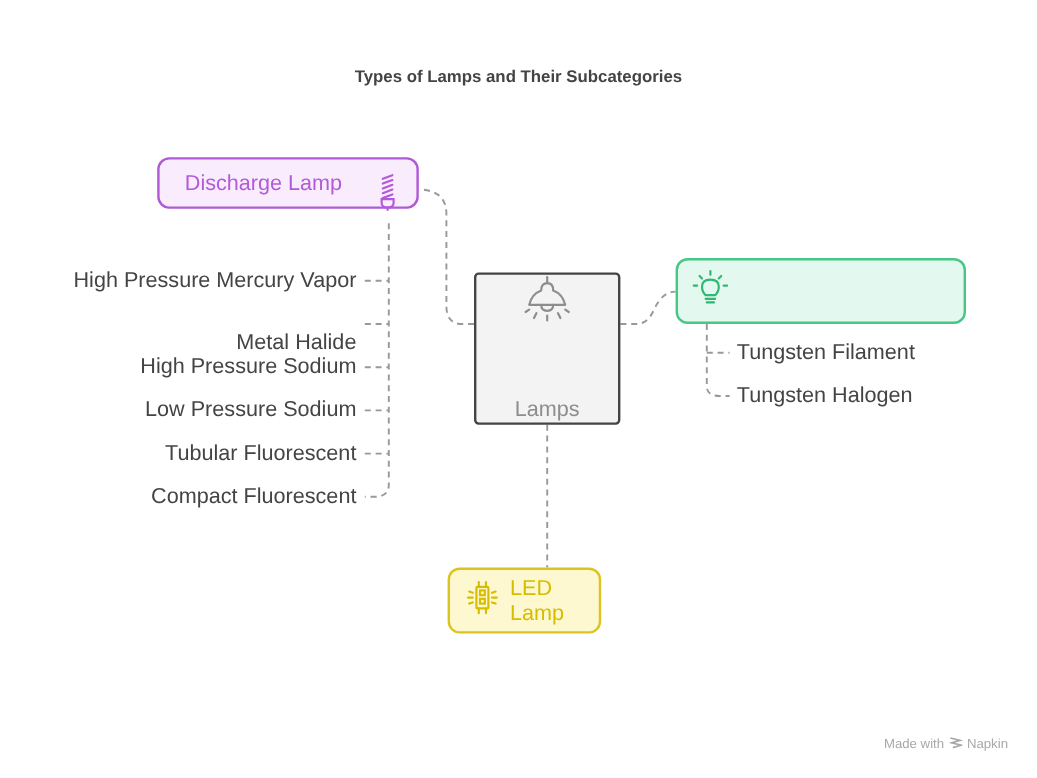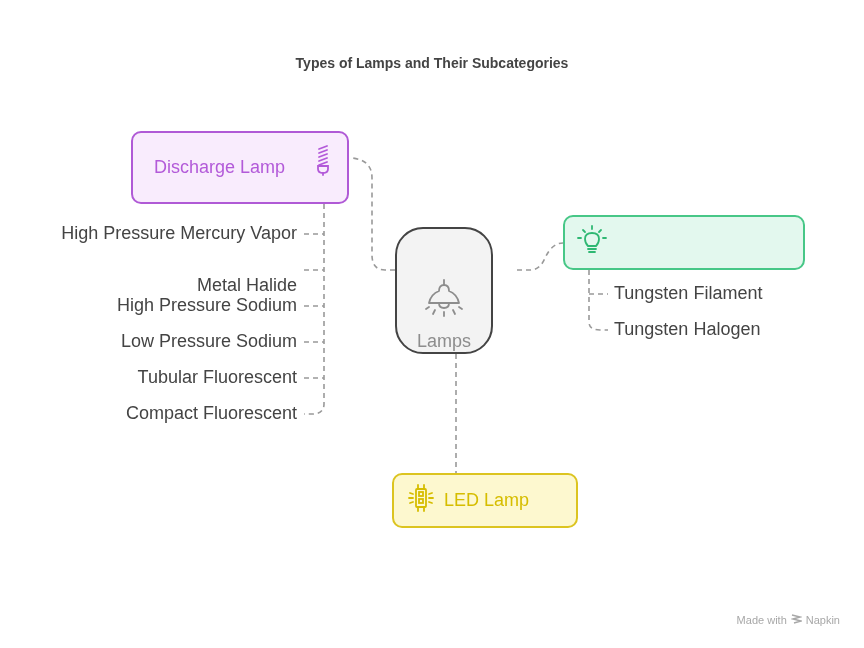--- a/index.html
+++ b/index.html
@@ -3,32 +3,32 @@
 <meta charset="utf-8">
 <style>
   html, body { margin:0; padding:0; background:#ffffff; }
   body { width:864px; height:648px; position:relative; overflow:hidden;
          font-family:"Liberation Sans", "DejaVu Sans", sans-serif; }
   .title { position:absolute; left:0; width:864px; top:55px; text-align:center;
            font-size:14px; font-weight:bold; color:#444444; }
   svg.links { position:absolute; left:0; top:0; }
   .node { position:absolute; box-sizing:border-box; border-radius:10px; display:flex;
           align-items:center; font-size:18px; }
-  .discharge { left:131px; top:131px; width:218px; height:73px; background:#f9ecfd;
+  .discharge { left:131px; top:131px; width:218px; height:43px; background:#f9ecfd;
                border:2px solid #b05ad6; color:#b35ad9; padding-left:21px; }
   .discharge .ico { position:absolute; right:16px; top:11px; }
   .incand { left:563px; top:215px; width:242px; height:55px; background:#e3f8ee;
             border:2px solid #47c787; color:#2fb873; padding-left:12px; }
   .incand .ico { margin-right:10px; }
-  .led { left:392px; top:473px; width:186px; height:55px; background:#fdf8cf;
+  .led { left:373px; top:473px; width:128px; height:55px; background:#fdf8cf;
          border:2px solid #dcc420; color:#d6bd00; padding-left:14px; }
   .led .ico { margin-right:10px; }
-  .center { left:395px; top:227px; width:98px; height:127px; background:#f3f3f3;
-            border:2px solid #444444; border-radius:28px; flex-direction:column;
-            justify-content:flex-end; color:#8d8d8d; }
+  .center { left:395px; top:227px; width:122px; height:127px; background:#f3f3f3;
+            border:2px solid #444444; border-radius:4px; flex-direction:column;
+            justify-content:space-between; color:#8d8d8d; }
   .center .lbl { margin-top:4px; font-size:18px; }
   .sub { position:absolute; font-size:18px; color:#444444; white-space:nowrap; }
   .sub.left { right:567px; text-align:left; }
   .sub.right { left:614px; }
   .footer { position:absolute; right:24px; top:613px; font-size:11px; color:#a8a8a8;
             display:flex; align-items:center; gap:4px; }
 </style>
 </head>
 <body>
 

